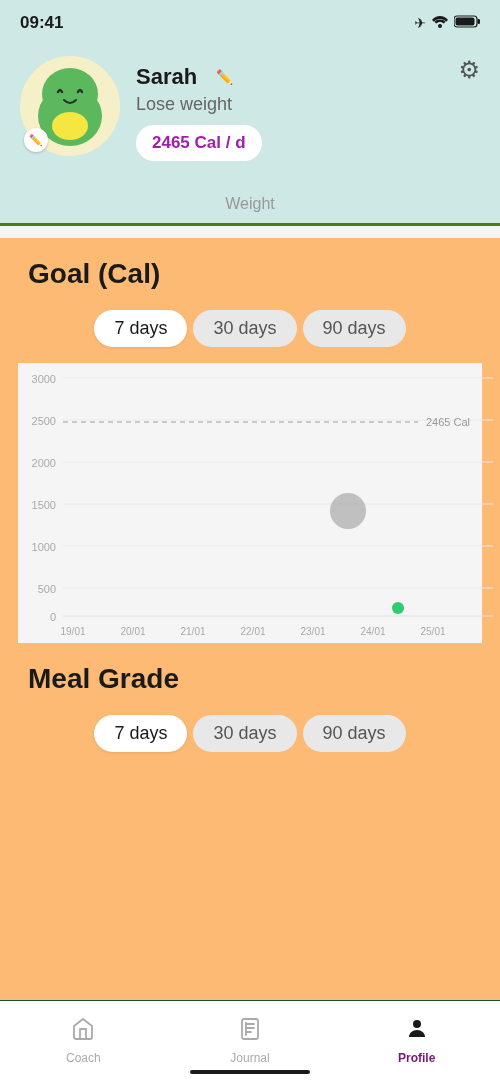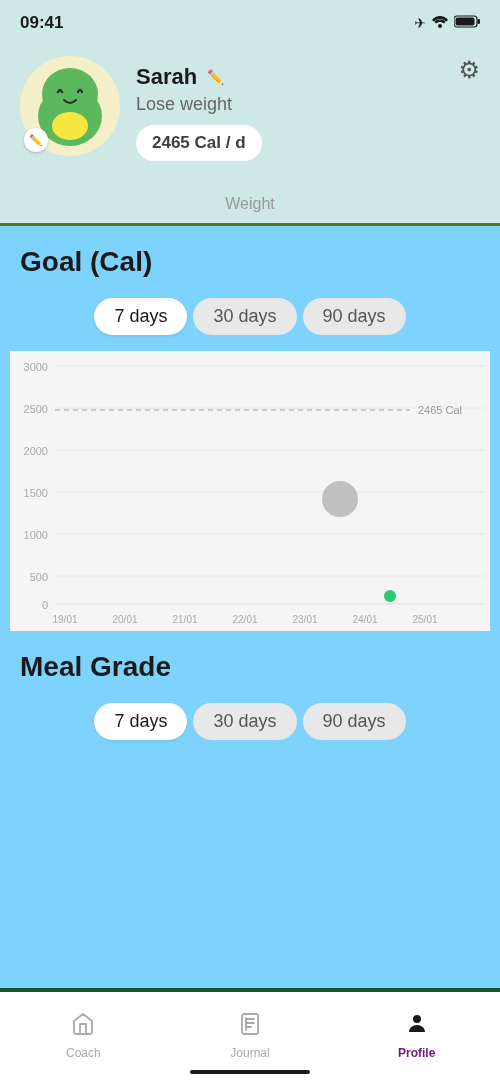--- a/index.html
+++ b/index.html
@@ -75,40 +75,40 @@
       font-size: 11px;
       box-shadow: 0 1px 3px rgba(0,0,0,0.2);
     }
     .profile-info {
       flex: 1;
       padding-top: 8px;
     }
     .profile-name-row {
       display: flex;
       align-items: center;
-      gap: 10px;
+      gap: 19px;
       margin-bottom: 4px;
     }
     .profile-name {
       font-size: 22px;
       font-weight: 600;
       color: #1a1a1a;
     }
     .profile-goal {
       font-size: 18px;
       color: #666;
       margin-bottom: 10px;
     }
     .calorie-badge {
       background: #fff;
       border-radius: 20px;
       padding: 8px 16px;
       font-size: 17px;
       font-weight: 600;
-      color: #404040;
+      color: #a21caf;
       display: inline-block;
     }
     .settings-icon {
       position: absolute;
       top: 12px;
       right: 20px;
       font-size: 24px;
       color: #555;
     }
 
@@ -137,24 +137,25 @@
       bottom: 0;
       left: 15%;
       right: 15%;
       height: 3px;
       background: #1a1a1a;
       border-radius: 2px;
     }
 
     
     .main-content {
-      background: #7dd3fc;
+      background: #fdba74;
       height: calc(1080px - 44px - 132px - 49px - 80px);
       overflow-y: auto;
-      padding: 0 0 20px;
+      padding: 0 8px 20px;
+      margin-top: 12px;
     }
 
     .section-title {
       font-size: 28px;
       font-weight: 700;
       color: #1a1a1a;
       padding: 20px 20px 10px;
     }
 
     
@@ -186,24 +187,24 @@
       background: #f5f5f5;
       position: relative;
     }
 
     
     .bottom-nav {
       position: absolute;
       bottom: 0;
       left: 0;
       right: 0;
-      height: 92px;
+      height: 80px;
       background: #fff;
       display: flex;
-      border-top: 4px solid #14532d;
+      border-top: 1px solid #14532d;
     }
     .nav-item {
       flex: 1;
       display: flex;
       flex-direction: column;
       align-items: center;
       justify-content: center;
       gap: 4px;
       cursor: pointer;
     }

